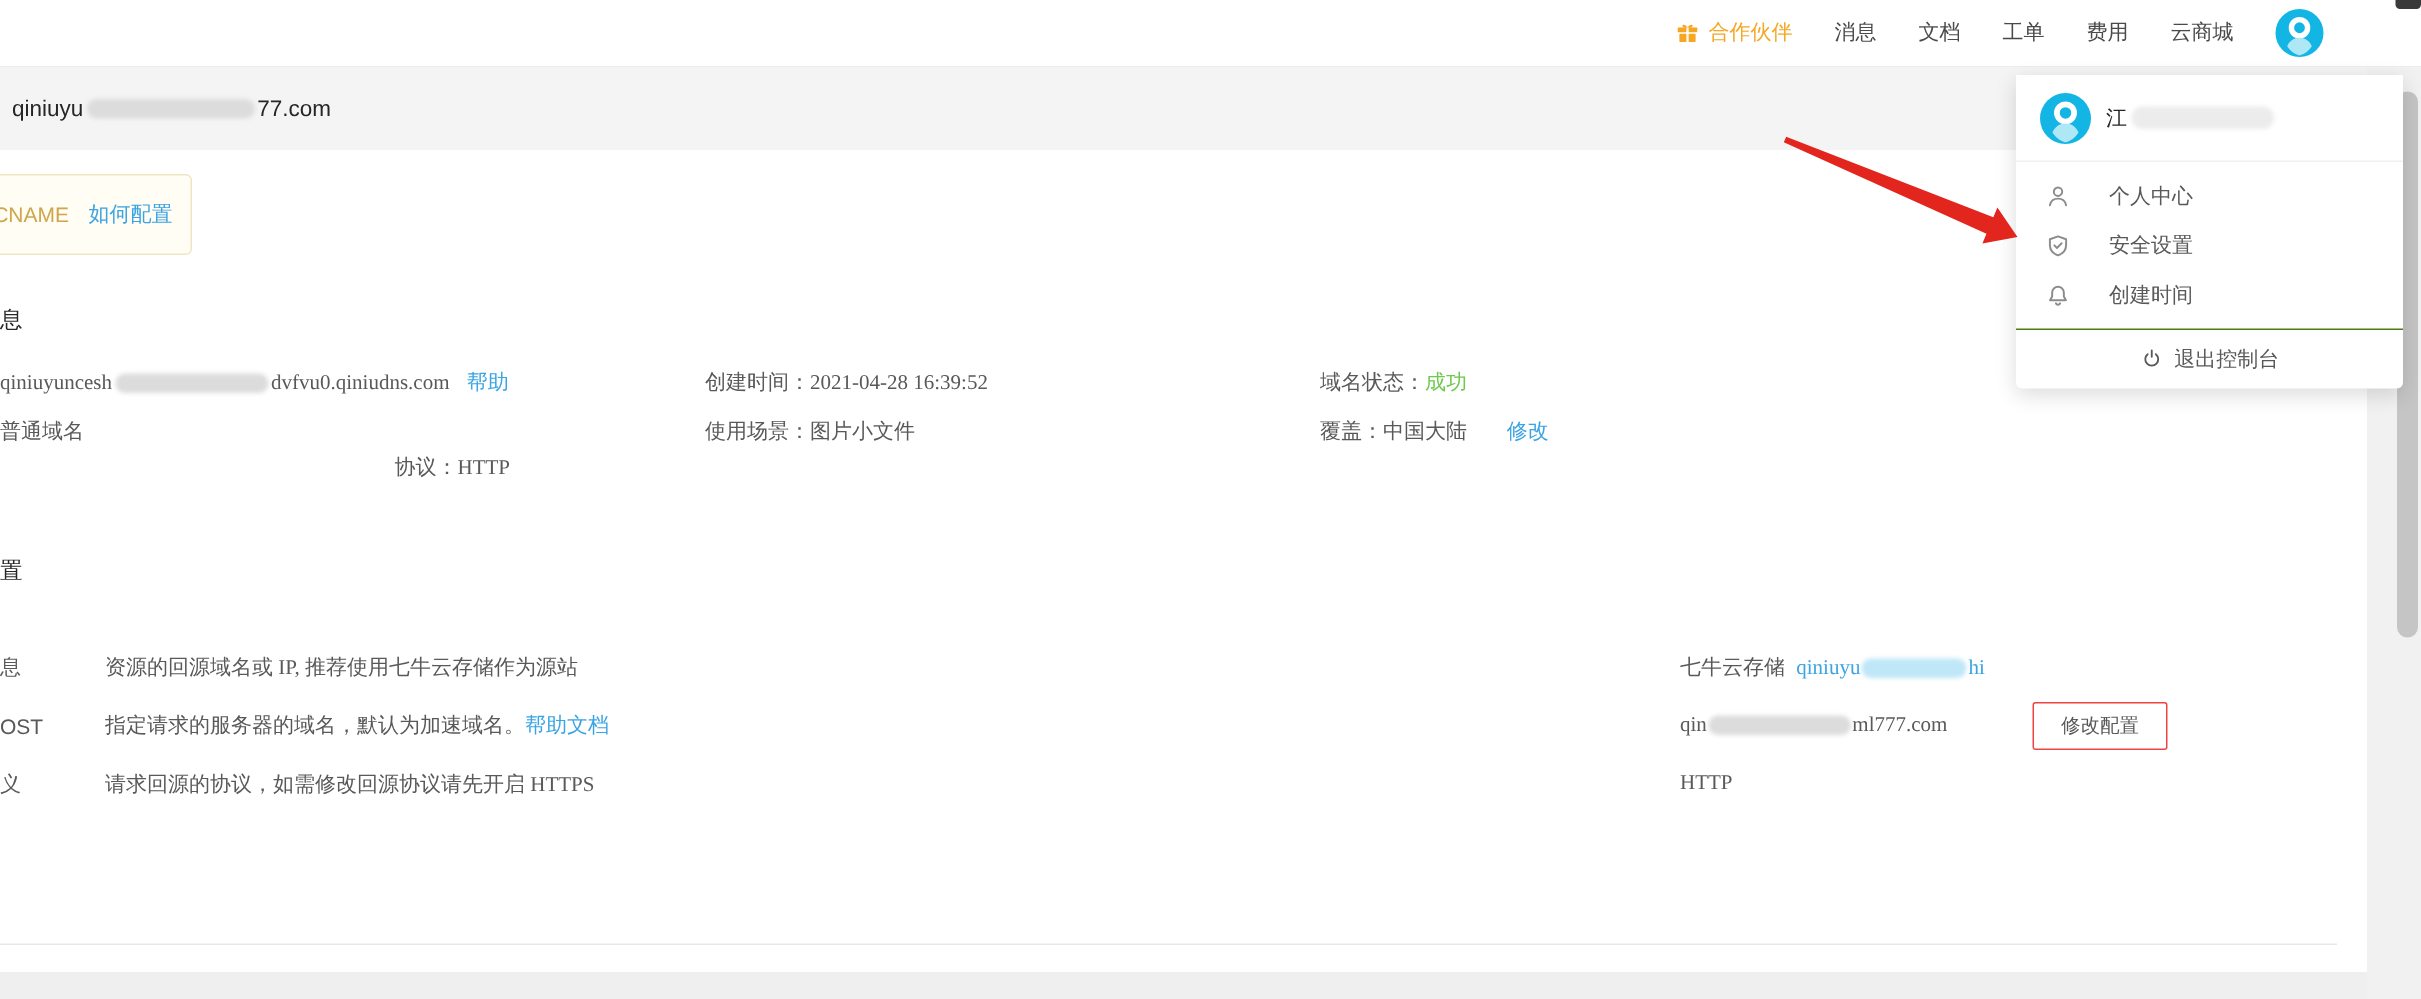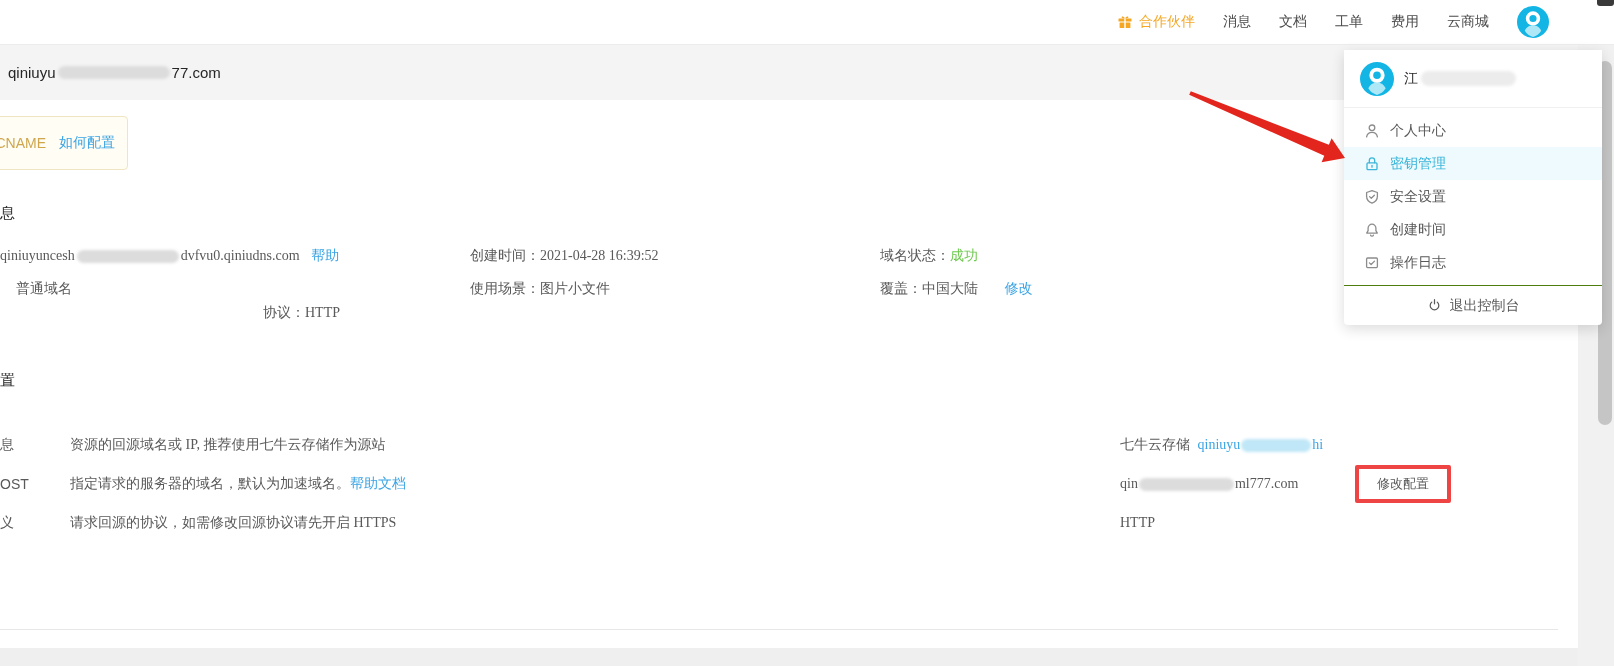--- a/index.html
+++ b/index.html
@@ -45,42 +45,42 @@
   .tbl { position:absolute; left:0; top:425px; width:1514px; }
   .tbl-head {
     display:grid; grid-template-columns:70px 1050px 235px 159px;
     height:47px; align-items:center; background:#fafafa; color:#8c8c8c; font-size:14px;
   }
   .tbl-row {
     display:grid; grid-template-columns:70px 1050px 235px 159px;
     height:39px; align-items:center; font-size:14px; color:#595959;
   }
   .btn-outline {
-    display:inline-block; background:#fff; border:4px solid #ef4444; border-radius:2px;
+    display:inline-block; background:#fff; border:1px solid #ef4444; border-radius:2px;
     padding:6px 18px; font-size:13px; color:#595959; cursor:pointer;
   }
   .hr { position:absolute; height:1px; background:#e7e7e7; }
   .footer-strip { position:absolute; left:0; top:648px; width:1578px; height:18px; background:#efefef; }
   
   .sb-track { position:absolute; left:1578px; top:45px; width:36px; height:621px; background:#f1f1f1; z-index:4; }
   .sb-up { position:absolute; left:1601px; top:51px; width:0; height:0;
     border-left:5px solid transparent; border-right:5px solid transparent; border-bottom:7px solid #9a9a9a; }
   .sb-thumb { position:absolute; left:1598px; top:61px; width:14px; height:364px; background:#c5c5c5; border-radius:7px; z-index:6; }
   .corner-pill { position:absolute; left:1597px; top:0; width:17px; height:6px; background:#3a3a3a; border-radius:0 0 3px 3px; z-index:40; }
   
   .dropdown {
     position:absolute; left:1344px; top:50px; width:258px; z-index:10;
     background:#fff; border-radius:0 0 4px 4px;
     box-shadow:0 4px 14px rgba(0,0,0,0.14);
   }
   .dd-user { height:58px; display:flex; align-items:center; gap:10px; padding:0 16px; border-bottom:1px solid #f0f0f0; }
   .dd-avatar { width:34px; height:34px; border-radius:50%; background:#13b5e5; overflow:hidden; flex:0 0 auto; }
   .dd-name { color:#262626; font-size:14px; display:flex; align-items:center; gap:3px; }
   .dd-menu { padding:6px 0; }
-  .dd-item { height:33px; display:flex; align-items:center; gap:10px; padding:0 20px; font-size:14px; color:#595959; cursor:pointer; }
+  .dd-item { height:33px; display:flex; align-items:center; gap:26px; padding:0 20px; font-size:14px; color:#595959; cursor:pointer; }
   .dd-item svg { color:#8c8c8c; }
   .dd-item.active { background:#eefafd; color:#3cb5d9; }
   .dd-item.active svg { color:#3cb5d9; }
   .dd-logout { height:40px; border-top:1px solid #4d7c0f; display:flex; align-items:center; justify-content:center; gap:8px; color:#595959; font-size:14px; cursor:pointer; }
   
   .arrow-annot { position:absolute; left:1185px; top:88px; z-index:30; pointer-events:none; }
   .ws { white-space:nowrap;font-family:Liberation Serif, serif; }
 </style>
 </head>
 <body>
@@ -139,21 +139,21 @@
   <span>qiniuyuncesh</span><span class="redact" style="width:102px;height:13px;margin:0 2px;"></span><span>dvfvu0.qiniudns.com</span>
   <a class="link" style="margin-left:8px;">帮助</a>
 </div>
 <div class="info-item ws" style="left:470px; top:246px;">
   <span>创建时间：</span><span>2021-04-28 16:39:52</span>
 </div>
 <div class="info-item ws" style="left:880px; top:246px;">
   <span>域名状态：</span><span class="green">成功</span>
 </div>
 
-<div class="info-item ws" style="left:16px; top:279px;">
+<div class="info-item ws" style="left:0; top:279px;">
   <span>普通域名</span>
 </div>
 <div class="info-item ws" style="left:263px; top:279px;margin-top:24px;">
   <span>协议：</span><span>HTTP</span>
 </div>
 <div class="info-item ws" style="left:470px; top:279px;">
   <span>使用场景：</span><span>图片小文件</span>
 </div>
 <div class="info-item ws" style="left:880px; top:279px;">
   <span>覆盖：</span><span>中国大陆</span>
@@ -220,57 +220,38 @@
   <div class="dd-menu">
     <div class="dd-item">
       <span style="display:flex;">
         <svg width="16" height="16" viewBox="0 0 16 16" fill="none" stroke="currentColor" stroke-width="1.3" stroke-linecap="round" stroke-linejoin="round">
           <circle cx="8" cy="4.8" r="2.8"></circle>
             <path d="M2.6 13.8c.6-3 2.9-4.4 5.4-4.4s4.8 1.4 5.4 4.4"></path>
         </svg>
       </span>
       <span>个人中心</span>
     </div>
-    <div class="dd-item active">
-      <span style="display:flex;">
-        <svg width="16" height="16" viewBox="0 0 16 16" fill="none" stroke="currentColor" stroke-width="1.3" stroke-linecap="round" stroke-linejoin="round">
-          <rect x="3" y="6.8" width="10" height="6.9" rx="1"></rect>
-            <path d="M5.3 6.8V4.6a2.7 2.7 0 0 1 5.4 0v2.2"></path>
-            <line x1="8" y1="9.4" x2="8" y2="11.2"></line>
-        </svg>
-      </span>
-      <span>密钥管理</span>
-    </div>
     <div class="dd-item">
       <span style="display:flex;">
         <svg width="16" height="16" viewBox="0 0 16 16" fill="none" stroke="currentColor" stroke-width="1.3" stroke-linecap="round" stroke-linejoin="round">
           <path d="M8 1.6l5.4 1.9v3.8c0 3.3-2.2 5.8-5.4 6.9-3.2-1.1-5.4-3.6-5.4-6.9V3.5z"></path>
             <path d="M5.6 7.6l1.7 1.7 3.1-3.1"></path>
         </svg>
       </span>
       <span>安全设置</span>
     </div>
     <div class="dd-item">
       <span style="display:flex;">
         <svg width="16" height="16" viewBox="0 0 16 16" fill="none" stroke="currentColor" stroke-width="1.3" stroke-linecap="round" stroke-linejoin="round">
           <path d="M8 2.2a3.9 3.9 0 0 1 3.9 3.9v2.6l1.4 2.4H2.7l1.4-2.4V6.1A3.9 3.9 0 0 1 8 2.2z"></path>
             <path d="M6.6 13.2a1.5 1.5 0 0 0 2.8 0"></path>
         </svg>
       </span>
       <span>创建时间</span>
     </div>
-    <div class="dd-item">
-      <span style="display:flex;">
-        <svg width="16" height="16" viewBox="0 0 16 16" fill="none" stroke="currentColor" stroke-width="1.3" stroke-linecap="round" stroke-linejoin="round">
-          <rect x="2.6" y="3" width="10.8" height="9.6" rx="1"></rect>
-            <path d="M5.4 7.9l1.7 1.6 3.4-3.4"></path>
-        </svg>
-      </span>
-      <span>操作日志</span>
-    </div>
   </div>
 
   <div class="dd-logout">
     <span style="display:flex;">
       <svg width="15" height="15" viewBox="0 0 16 16" fill="none" stroke="currentColor" stroke-width="1.3" stroke-linecap="round">
         <path d="M5.1 4.4a4.6 4.6 0 1 0 5.8 0"></path>
           <line x1="8" y1="1.8" x2="8" y2="6.2"></line>
       </svg>
     </span>
     <span>退出控制台</span>

